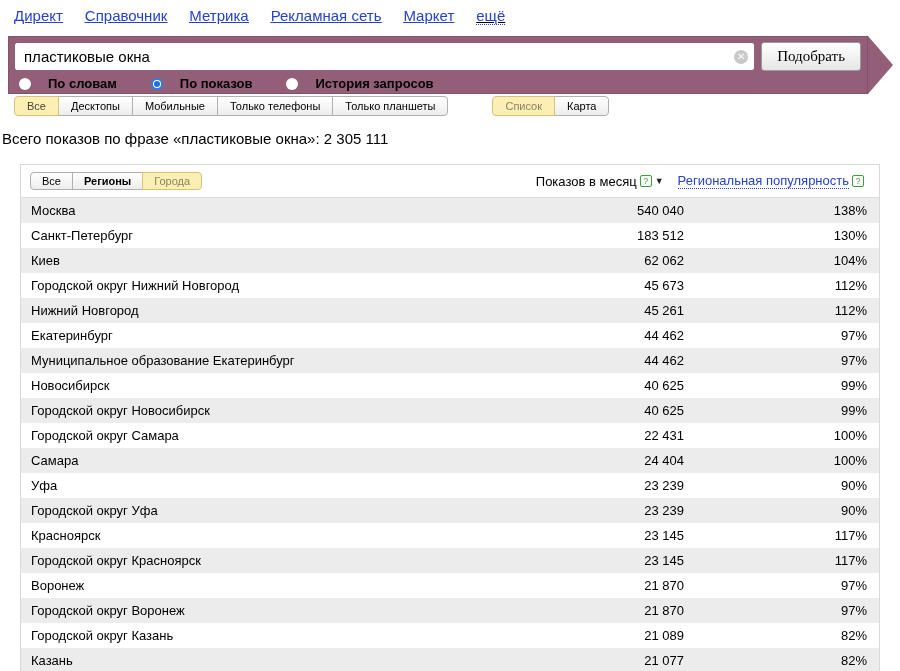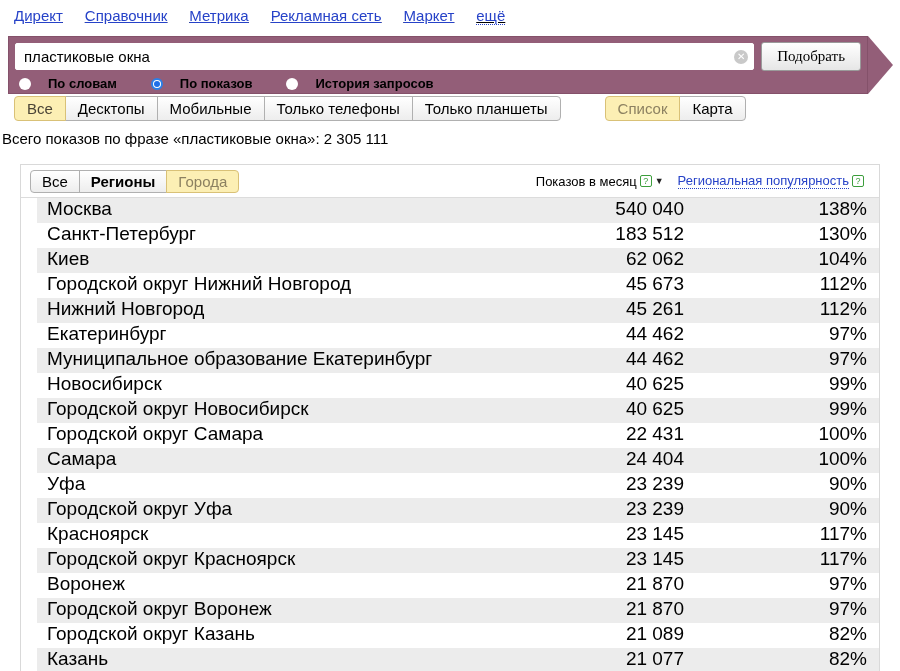--- a/index.html
+++ b/index.html
@@ -32,21 +32,21 @@
   .modes { display:flex; gap:34px; padding:2px 10px; align-items:center; }
   .mode { display:flex; align-items:center; gap:17px; color:#000000; font-size:13px;
           font-weight:bold; cursor:pointer; }
   .radio { width:12px; height:12px; border-radius:50%; background:#fff; flex:0 0 auto; }
   .mode.selected .radio { background:#fff; border:2px solid #2a7fe8; position:relative; }
   .mode.selected .radio::after { content:""; position:absolute; left:1px; top:1px;
           width:6px; height:6px; border-radius:50%; background:#1e6fe8; }
 
   
   .tabs { display:flex; }
-  .tab { padding:3px 12px; font-size:15px; background:linear-gradient(#ffffff,#ededed);
+  .tab { padding:3px 12px; font-size:11px; background:linear-gradient(#ffffff,#ededed);
          border:1px solid #b0b0b0; margin-left:-1px; cursor:pointer; white-space:nowrap; }
   .tab:first-child { border-radius:4px 0 0 4px; margin-left:0; }
   .tab:last-child { border-radius:0 4px 4px 0; }
   .tab.selected { background:#fcefb4; border-color:#d9c177; position:relative; z-index:1; }
   .tab.bold { font-weight:bold; }
   .tabs-row { position:absolute; left:14px; top:96px; display:flex; gap:16px; width:872px; }
   .tabs-view { margin-left:28px; }
   .tabs-device .tab.selected { color:#4a4436; }
   .tabs-view .tab.selected, .table-tabs .tab.selected { color:#8c8161; }
 
@@ -59,22 +59,22 @@
   .table-header { display:flex; align-items:center; height:33px; padding:0 12px 0 9px;
                   border-bottom:1px solid #dcdcdc; }
   .table-tabs .tab { padding:2px 11px; }
   .col-heads { margin-left:auto; display:flex; align-items:center; font-size:13px; }
   .help { display:inline-block; width:12px; height:12px; border:1px solid #3c9e3c;
           color:#3c9e3c; font-size:9px; line-height:11px; text-align:center;
           border-radius:2px; margin:0 3px; cursor:pointer; background:#fff; }
   .sort-arrow { font-size:9px; color:#222; cursor:pointer; margin-right:14px; }
   .pop-link { color:#2642c8; border-bottom:1px dotted #2642c8; cursor:pointer; }
 
-  .row { display:flex; height:25px; padding:0 12px 0 10px;
-         font-size:19px;margin-left:16px; }
+  .row { display:flex; align-items:center; height:25px; padding:0 12px 0 10px;
+         font-size:13px; }
   .row:nth-child(odd) { background:#ececec; }
   .cell-region { flex:1; }
   .cell-impressions { width:100px; text-align:right; }
   .cell-popularity { width:183px; text-align:right; }
 </style>
 </head>
 <body>
 
 <div class="topnav" id="nav-links">
     <a>Директ</a>

